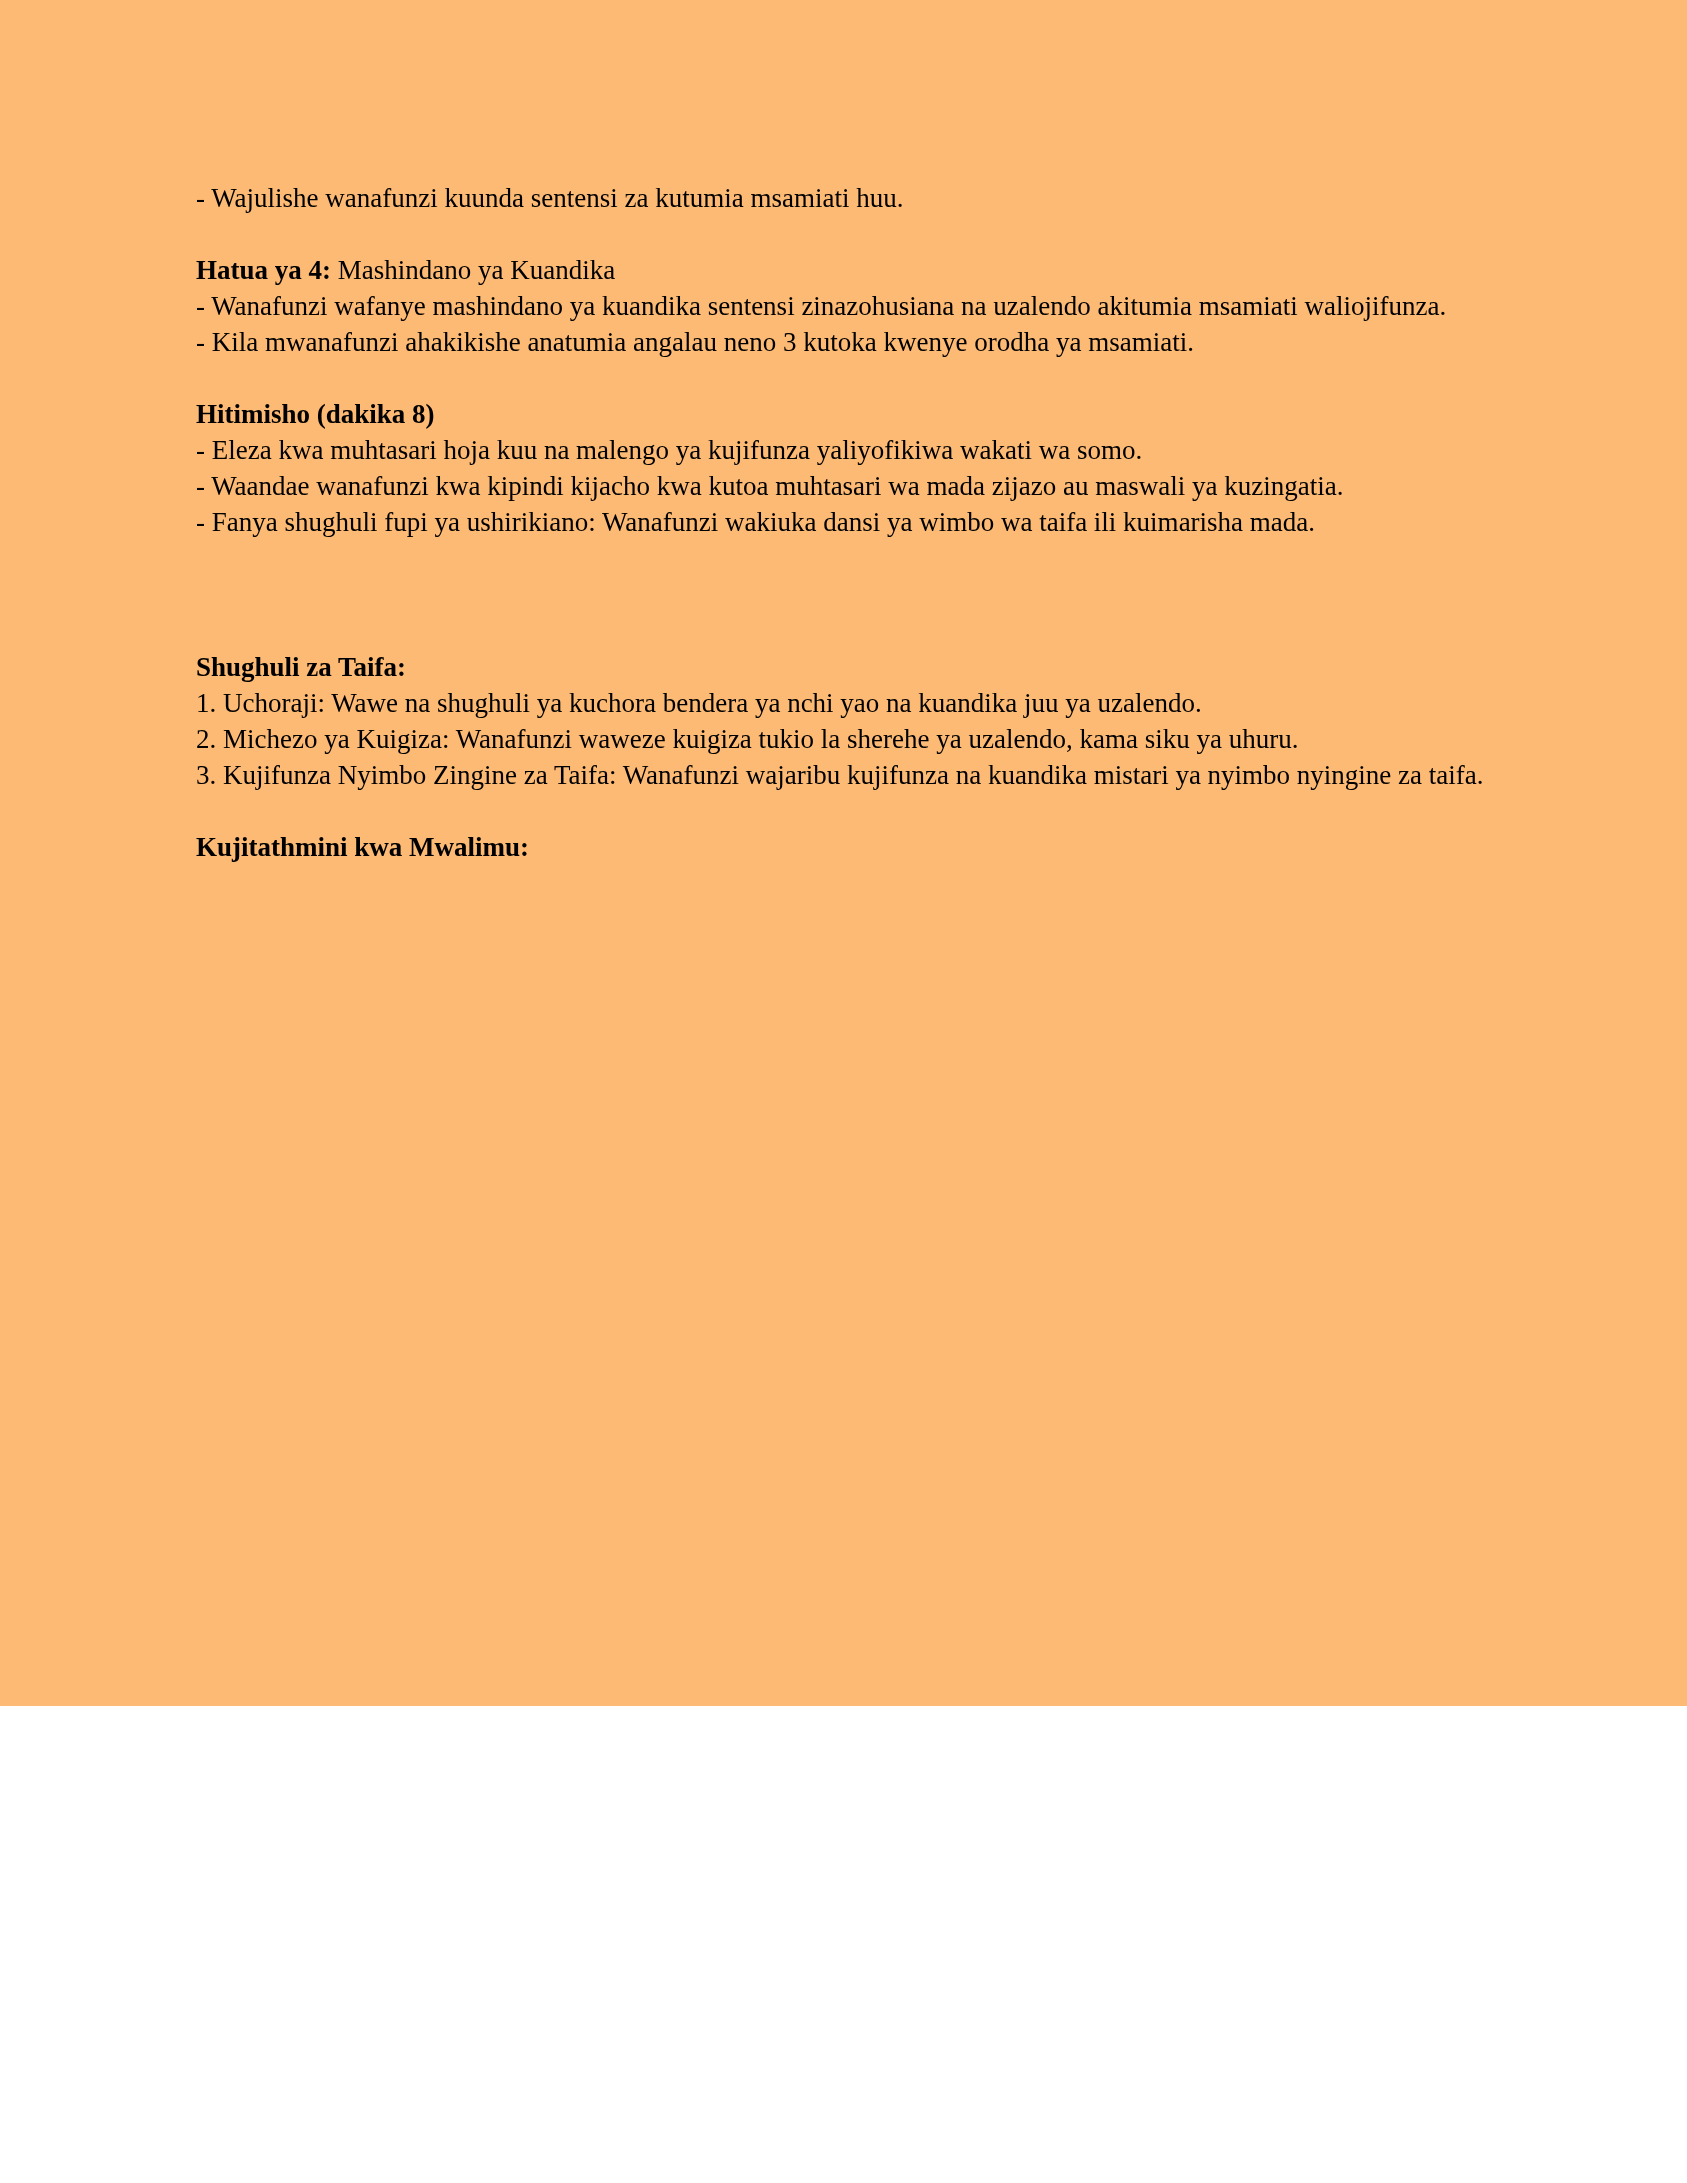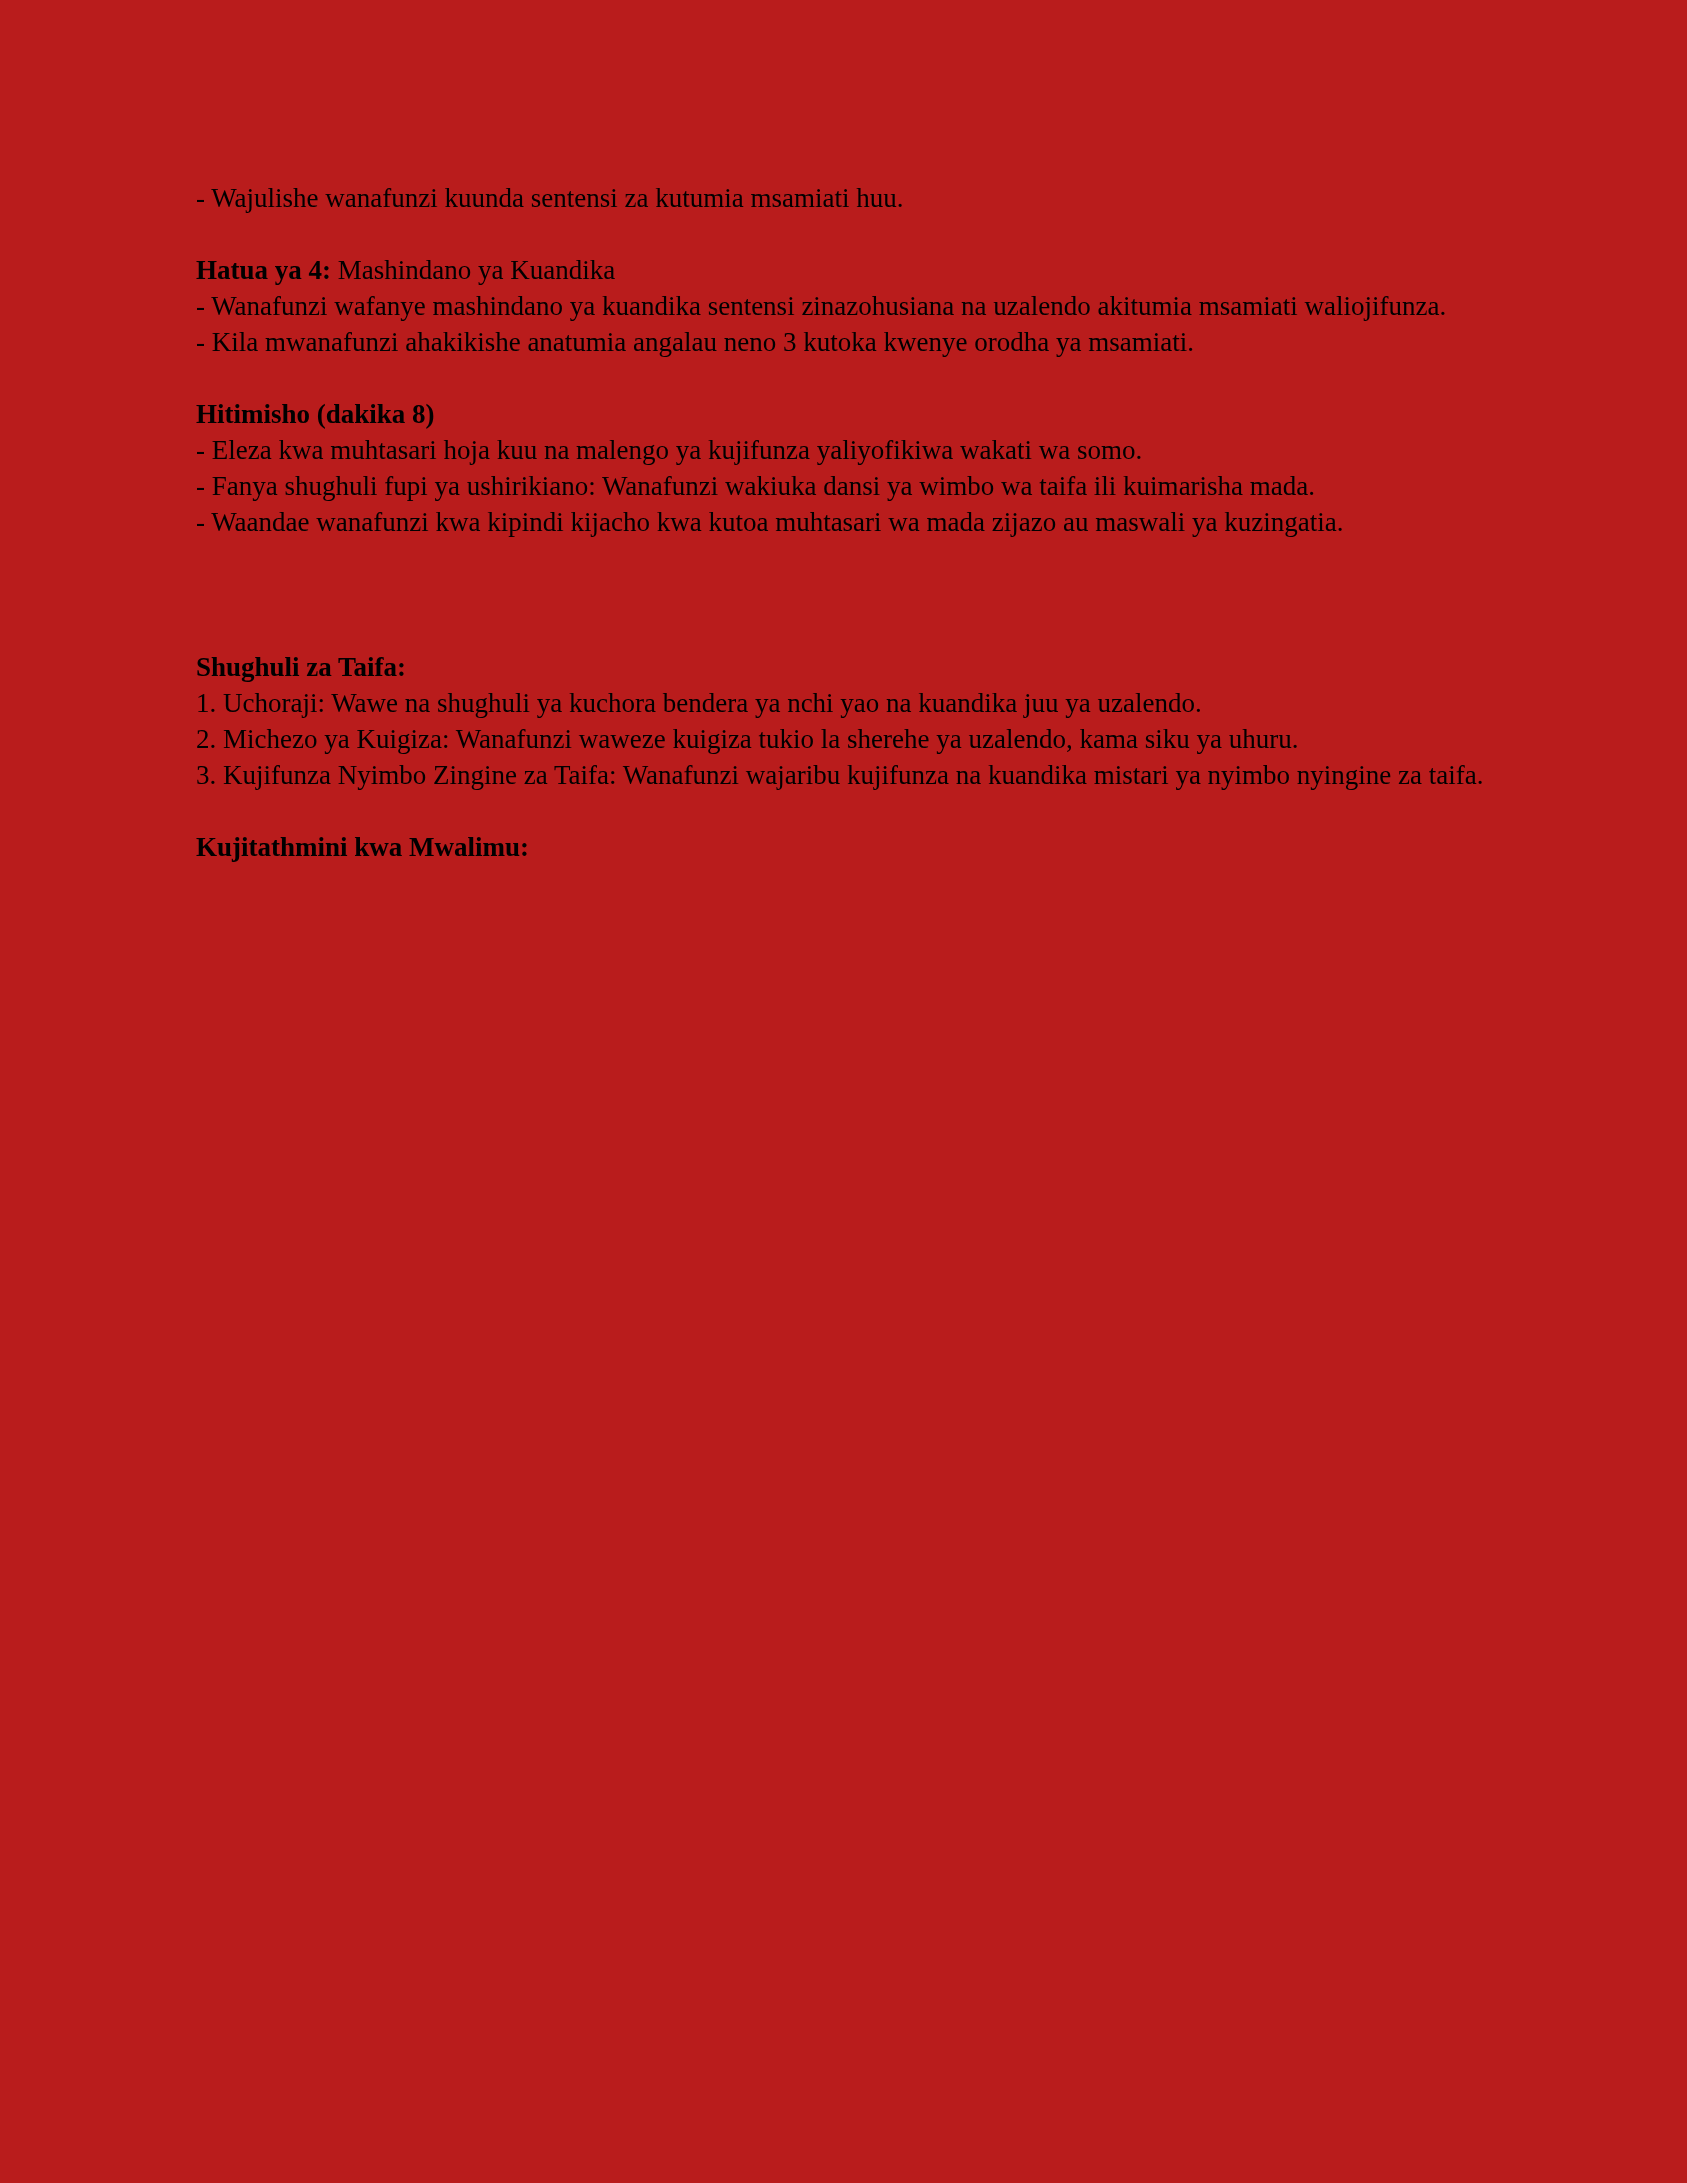--- a/index.html
+++ b/index.html
@@ -13,22 +13,22 @@
     height: 2183px;
     overflow: hidden;
     font-family: "Liberation Serif", "DejaVu Serif", serif;
     color: #000000;
     -webkit-font-smoothing: antialiased;
   }
 
   #page {
     position: relative;
     width: 1687px;
-    height: 2183px;
-    background: #b91c1c;
+    height: 1706px;
+    background: #fdba74;
     box-sizing: border-box;
   }
 
   
   #content {
     position: absolute;
     left: 196px;
     top: 180px;
     width: 1293px;
   }
@@ -66,23 +66,23 @@
     <p class="para">- Wanafunzi wafanye mashindano ya kuandika sentensi zinazohusiana na uzalendo akitumia msamiati waliojifunza.</p>
 
     <p class="para">- Kila mwanafunzi ahakikishe anatumia angalau neno 3 kutoka kwenye orodha ya msamiati.</p>
 
     <div class="gap-1"></div>
 
     <p class="para bold">Hitimisho (dakika 8)</p>
 
     <p class="para">- Eleza kwa muhtasari hoja kuu na malengo ya kujifunza yaliyofikiwa wakati wa somo.</p>
 
+    <p class="para">- Waandae wanafunzi kwa kipindi kijacho kwa kutoa muhtasari wa mada zijazo au maswali ya kuzingatia.</p>
+
     <p class="para">- Fanya shughuli fupi ya ushirikiano: Wanafunzi wakiuka dansi ya wimbo wa taifa ili kuimarisha mada.</p>
-
-    <p class="para">- Waandae wanafunzi kwa kipindi kijacho kwa kutoa muhtasari wa mada zijazo au maswali ya kuzingatia.</p>
 
     <div class="gap-3"></div>
 
     <p class="para bold">Shughuli za Taifa:</p>
 
     <p class="para">1. Uchoraji: Wawe na shughuli ya kuchora bendera ya nchi yao na kuandika juu ya uzalendo.</p>
 
     <p class="para">2. Michezo ya Kuigiza: Wanafunzi waweze kuigiza tukio la sherehe ya uzalendo, kama siku ya uhuru.</p>
 
     <p class="para">3. Kujifunza Nyimbo Zingine za Taifa: Wanafunzi wajaribu kujifunza na kuandika mistari ya nyimbo nyingine za taifa.</p>

